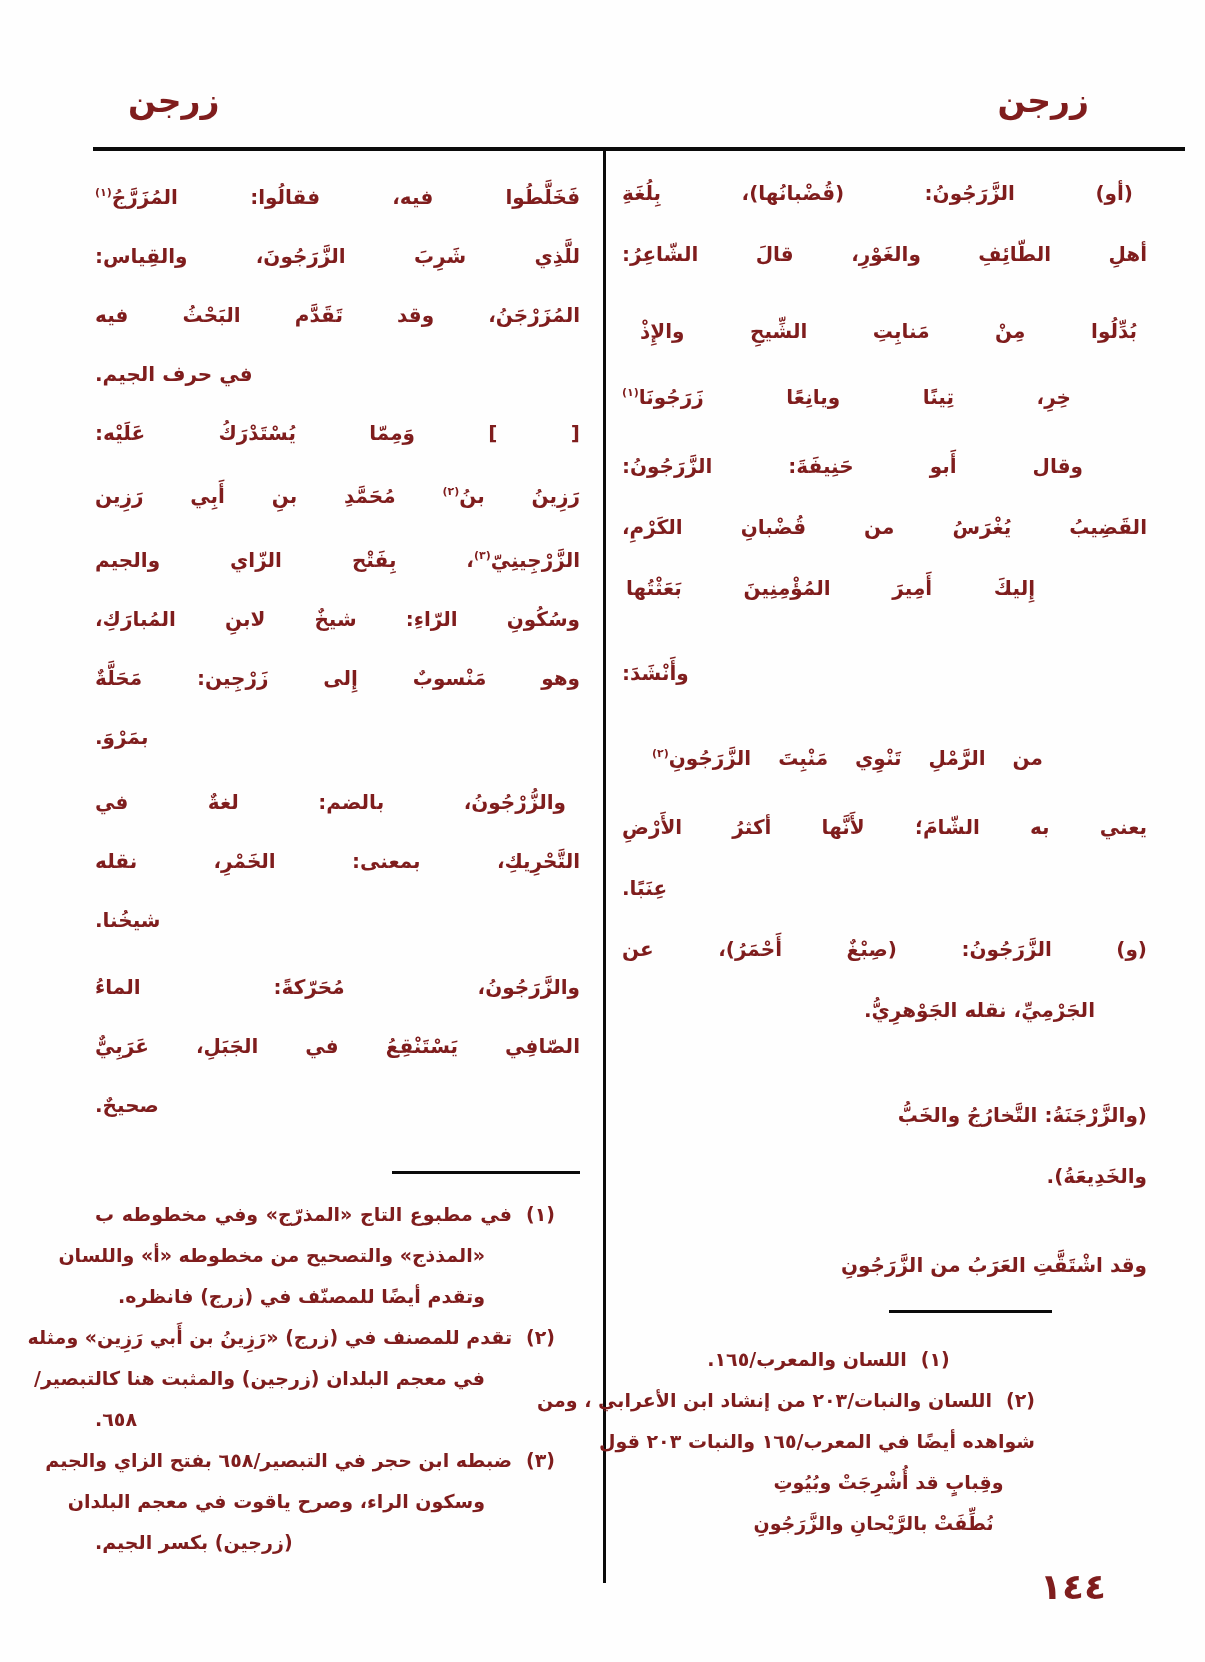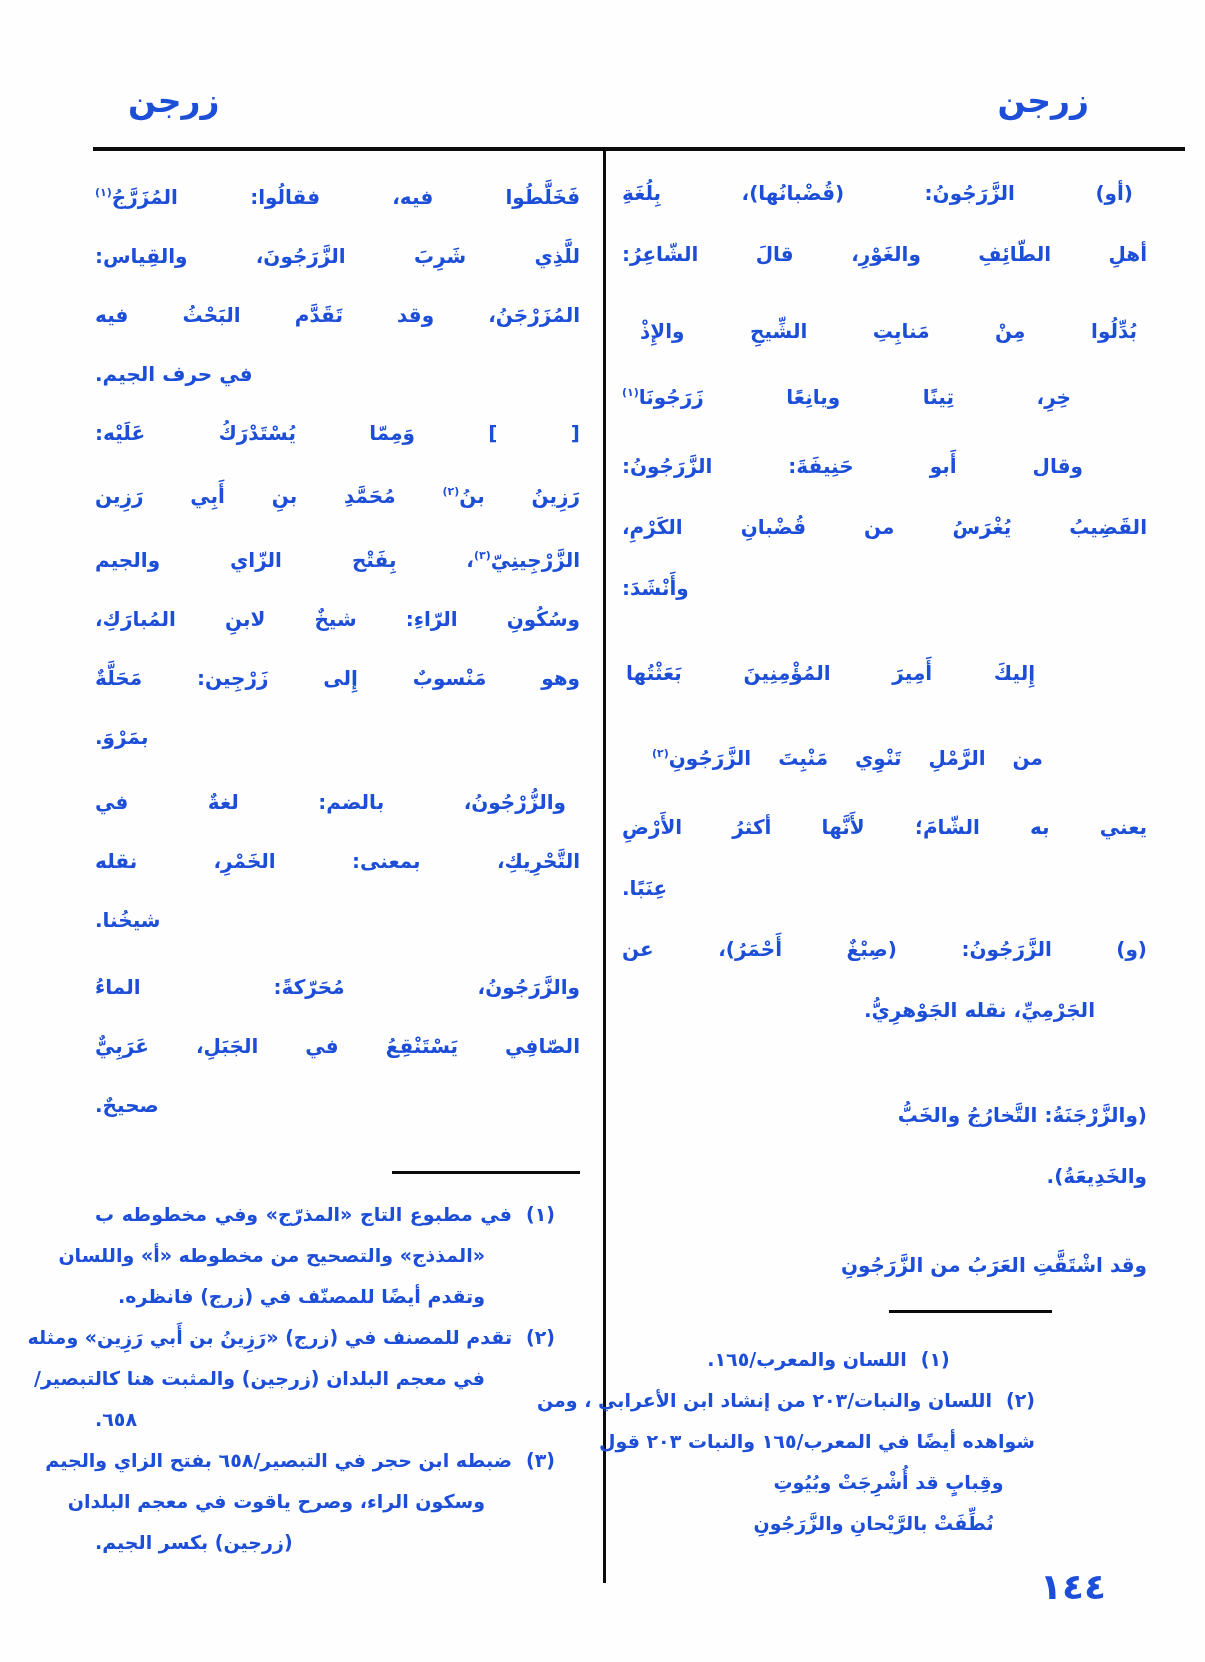--- a/index.html
+++ b/index.html
@@ -1,21 +1,21 @@
 <!DOCTYPE html>
 <html lang="ar" dir="rtl"><head>
 <meta charset="utf-8">
 <style>
   html,body{margin:0;padding:0;background:#9a9a9a;}
   .page{
     position:relative; width:1205px; height:1662px;
     background:#fefefe; overflow:hidden;
     direction:rtl;
     font-family:"DejaVu Sans", sans-serif;
-    color:#1d4ed8;
+    color:#7f1d1d;
   }
   
   .hw{position:absolute; top:84px; font-size:33px; font-weight:700; line-height:1;}
   .hw-left{left:128px;}
   .hw-right{right:116px;}
   .rule-top{position:absolute; left:93px; top:147px; width:1092px; height:4px; background:#0b0b0b;}
   .divider{position:absolute; left:603px; top:149px; width:3px; height:1434px; background:#0b0b0b;}
 
   
   .col{position:absolute; top:163px;}
@@ -95,22 +95,22 @@
   <div class="divider"></div>
 
   <div class="col col-right">
     <div class="body-lines">
         <div class="line first"><span>(أو) الزَّرَجُونُ: (قُضْبانُها)، بِلُغَةِ</span></div>
         <div class="line body"><span>أهلِ الطّائِفِ والغَوْرِ، قالَ الشّاعِرُ:</span></div>
         <div class="line verse-a"><span>بُدِّلُوا مِنْ مَنابِتِ الشِّيحِ والإِذْ</span></div>
         <div class="line verse-b"><span>خِرِ، تِينًا ويانِعًا زَرَجُونَا<sup class="fnref">(١)</sup></span></div>
         <div class="line first2"><span>وقال أَبو حَنِيفَةَ: الزَّرَجُونُ:</span></div>
         <div class="line body"><span>القَضِيبُ يُغْرَسُ من قُضْبانِ الكَرْمِ،</span></div>
+        <div class="line verse-c"><span>إِليكَ أَمِيرَ المُؤْمِنِينَ بَعَثْتُها</span></div>
         <div class="line endL"><span>وأَنْشَدَ:</span></div>
-        <div class="line verse-c"><span>إِليكَ أَمِيرَ المُؤْمِنِينَ بَعَثْتُها</span></div>
         <div class="line verse-d"><span>من الرَّمْلِ تَنْوِي مَنْبِتَ الزَّرَجُونِ<sup class="fnref">(٢)</sup></span></div>
         <div class="line body"><span>يعني به الشّامَ؛ لأَنَّها أكثرُ الأَرْضِ</span></div>
         <div class="line endL"><span>عِنَبًا.</span></div>
         <div class="line body"><span>(و) الزَّرَجُونُ: (صِبْغٌ أَحْمَرُ)، عن</span></div>
         <div class="line end2"><span>الجَرْمِيِّ، نقله الجَوْهرِيُّ.</span></div>
         <div class="line end"><span>(والزَّرْجَنَةُ: التَّخارُجُ والخَبُّ</span></div>
         <div class="line end"><span>والخَدِيعَةُ).</span></div>
         <div class="line end"><span>وقد اشْتَقَّتِ العَرَبُ من الزَّرَجُونِ</span></div>
       </div>
     <div class="fn-rule"></div>

